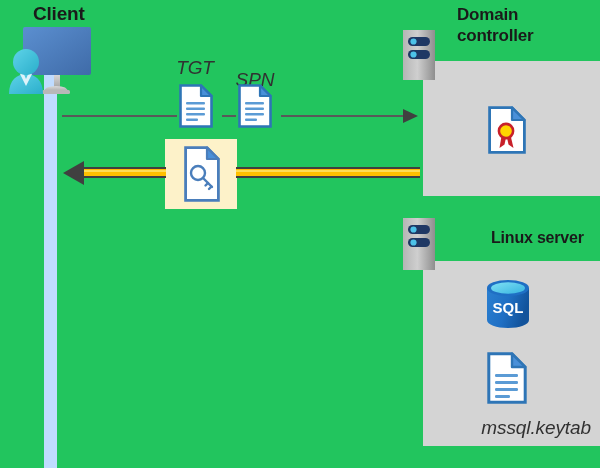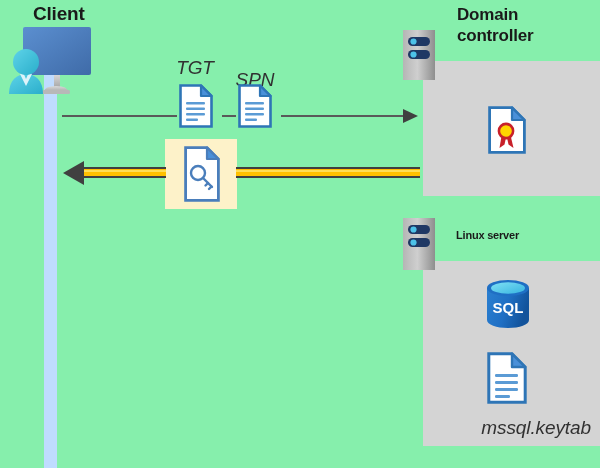--- a/index.html
+++ b/index.html
@@ -4,40 +4,40 @@
 <style>
   html,body{margin:0;padding:0;background:#ffffff;}
   body{
     font-family:"Liberation Sans", sans-serif;
     -webkit-font-smoothing:antialiased;
   }
   #stage{
     position:relative;
     width:600px;
     height:468px;
-    background:#86efac;
+    background:#22c55e;
     overflow:hidden;
   }
   .abs{position:absolute;}
 
   
   .gray-panel{
     background:#d4d4d4;
   }
 
   
   .heading{
     font-weight:bold;
     color:#1a1a1a;
     letter-spacing:-0.2px;
     line-height:1.15;
   }
   .heading-client{ font-size:19px; }
   .heading-dc{ font-size:17px; }
-  .heading-linux{ font-size:11px; }
+  .heading-linux{ font-size:16px;margin-left:35px; }
 
   .caption{
     font-size:19px;
     color:#313131;
     text-align:center;
     letter-spacing:-0.1px;
     font-style:italic;
   }
 
   

